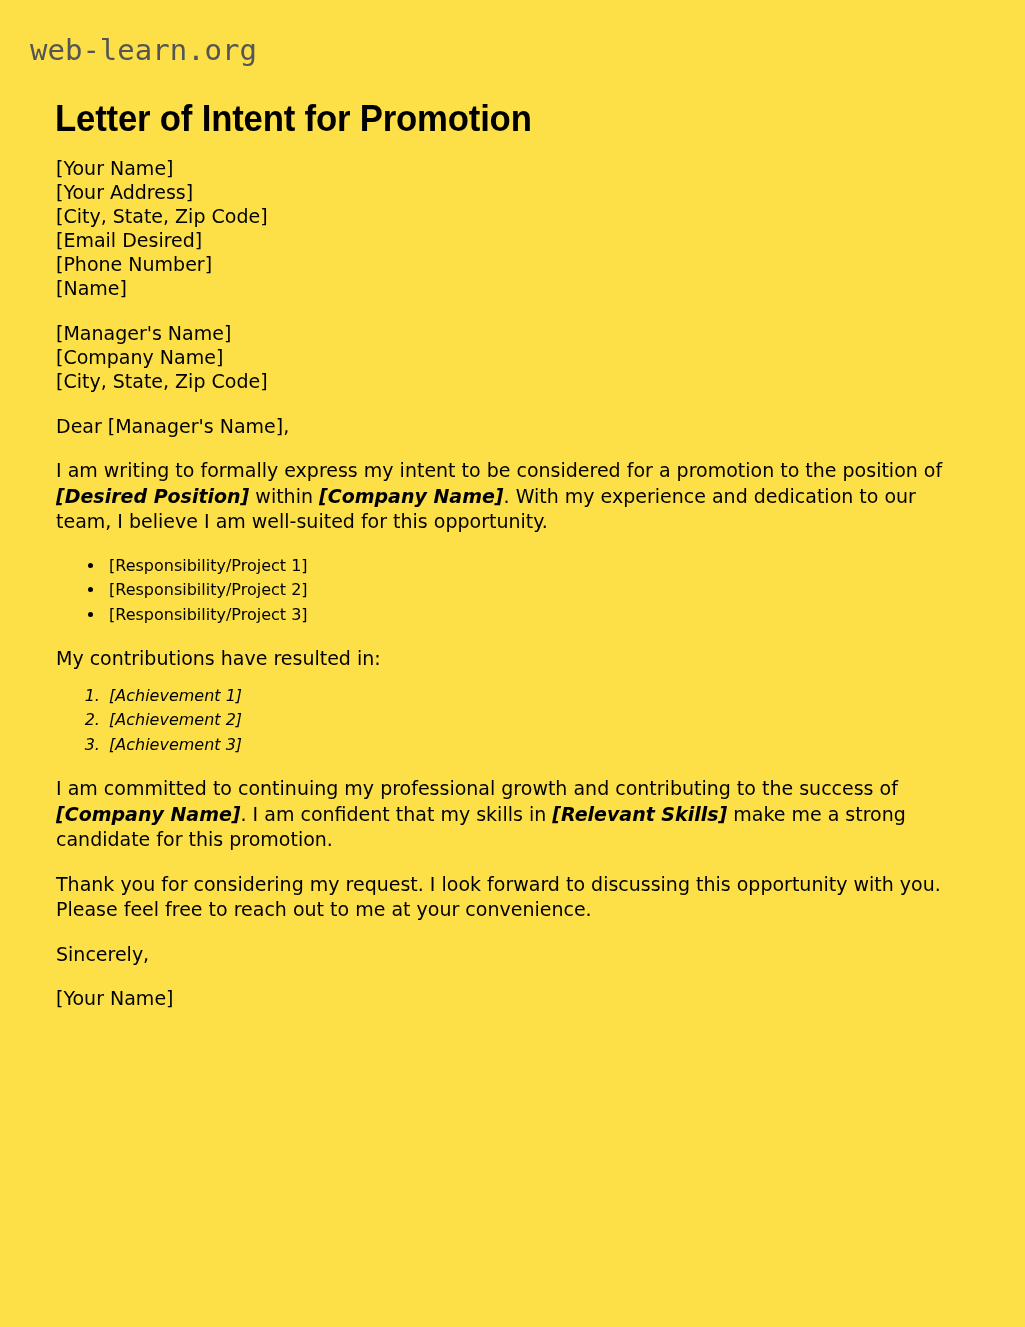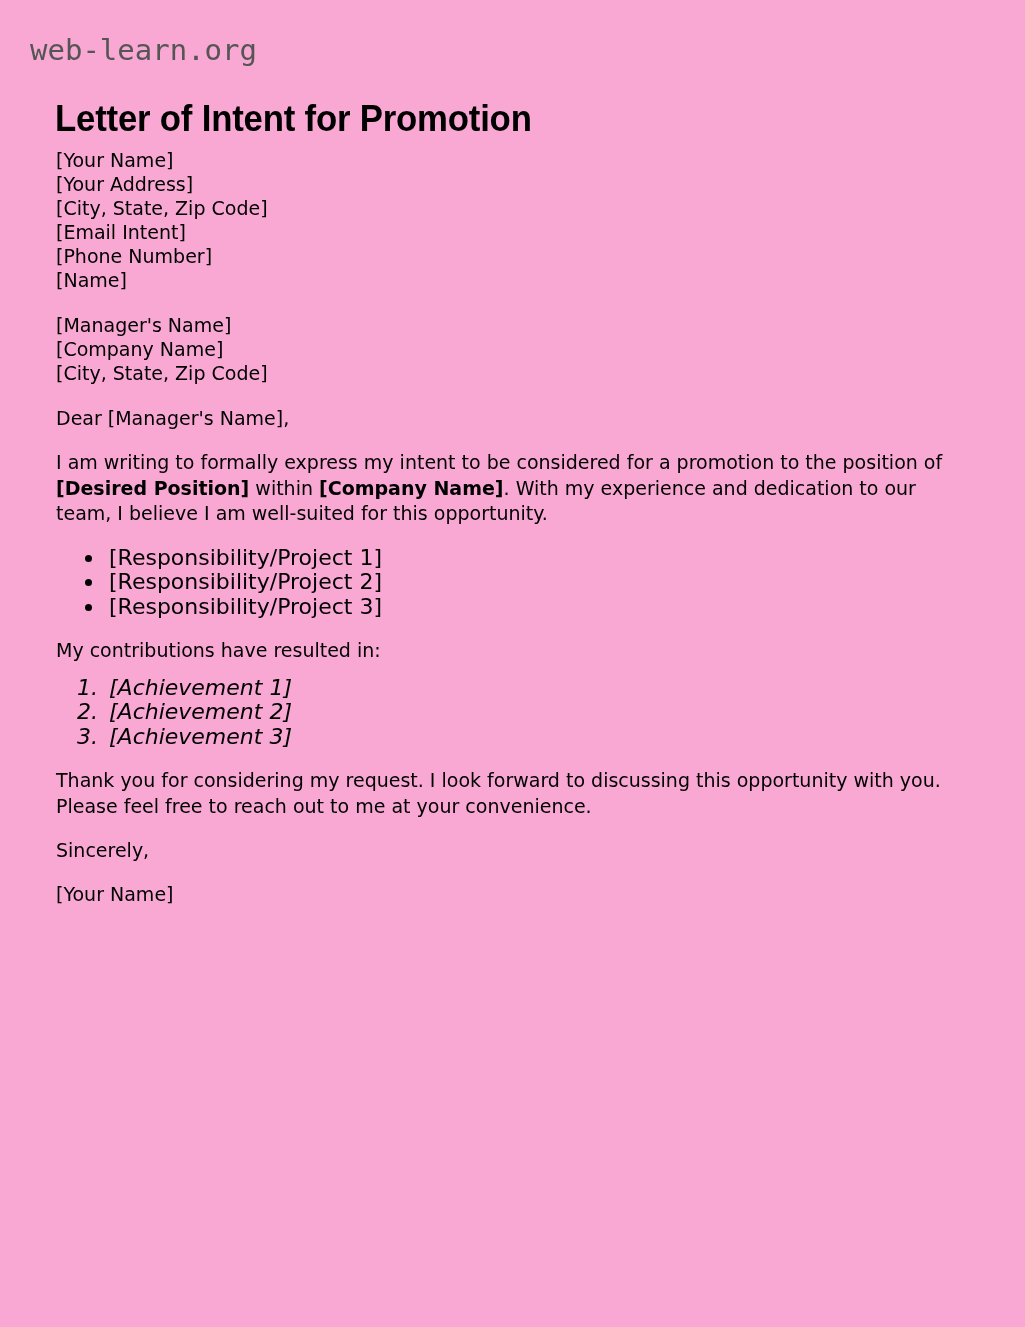--- a/index.html
+++ b/index.html
@@ -10,21 +10,21 @@
   body {
     width: 1025px;
     height: 1327px;
     font-family: "DejaVu Sans", sans-serif;
     color: #000000;
     overflow: hidden;
   }
   .page {
     width: 1025px;
     height: 1327px;
-    background: #f9a8d4;
+    background: #fde047;
     box-sizing: border-box;
     padding: 0;
     position: relative;
   }
   .watermark {
     position: absolute;
     left: 30px;
     top: 33px;
     font-family: "DejaVu Sans Mono", monospace;
     font-size: 29px;
@@ -43,21 +43,21 @@
     line-height: 42px;
     color: #000000;
     letter-spacing: -0.2px;
     white-space: nowrap;
     transform: scaleX(0.965);
     transform-origin: left top;
   }
   .content {
     position: absolute;
     left: 56px;
-    top: 148px;
+    top: 156px;
     width: 916px;
   }
   .addr-block {
     font-size: 19px;
     line-height: 24px;
     margin: 0 0 21px 0;
   }
   .addr-block div {
     white-space: nowrap;
   }
@@ -69,34 +69,35 @@
   p.salutation {
     font-size: 19px;
     line-height: 25px;
     margin: 0 0 19px 0;
   }
   p.tight {
     margin-bottom: 12px;
   }
   b, strong {
     font-weight: bold;
+    font-style: italic;
   }
   ul.blist {
     margin: 0 0 19px 0;
     padding-left: 49px;
     list-style-type: disc;
   }
   ol.nlist {
     margin: 0 0 19px 0;
     padding-left: 49px;
     list-style-type: decimal;
     font-style: italic;
   }
   ul.blist li, ol.nlist li {
-    font-size: 22px;
+    font-size: 16px;
     line-height: 24.5px;
     padding-left: 4px;
   }
   .sig {
     font-size: 19px;
     line-height: 25px;
     margin: 0 0 19px 0;
   }
   .sig-last {
     margin-bottom: 0;
@@ -110,21 +111,21 @@
   <div class="watermark">web-learn.org</div>
 
   <h1 class="title">Letter of Intent for Promotion</h1>
 
   <div class="content">
 
     <div class="addr-block">
       <div>[Your Name]</div>
       <div>[Your Address]</div>
       <div>[City, State, Zip Code]</div>
-      <div>[Email Intent]</div>
+      <div>[Email Desired]</div>
       <div>[Phone Number]</div>
       <div>[Name]</div>
     </div>
 
     <div class="addr-block">
       <div>[Manager's Name]</div>
       <div>[Company Name]</div>
       <div>[City, State, Zip Code]</div>
     </div>
 
@@ -140,20 +141,21 @@
     </ul>
 
     <p class="para tight">My contributions have resulted in:</p>
 
     <ol class="nlist">
       <li>[Achievement 1]</li>
       <li>[Achievement 2]</li>
       <li>[Achievement 3]</li>
     </ol>
 
+    <p class="para"><span>I am committed to continuing my professional growth and contributing to the success of </span><b>[Company Name]</b><span>. I am confident that my skills in </span><b>[Relevant Skills]</b><span> make me a strong candidate for this promotion.</span></p>
 
     <p class="para">Thank you for considering my request. I look forward to discussing this opportunity with you. Please feel free to reach out to me at your convenience.</p>
 
     <p class="sig">Sincerely,</p>
 
     <p class="sig sig-last">[Your Name]</p>
 
   </div>
 </div>
 

